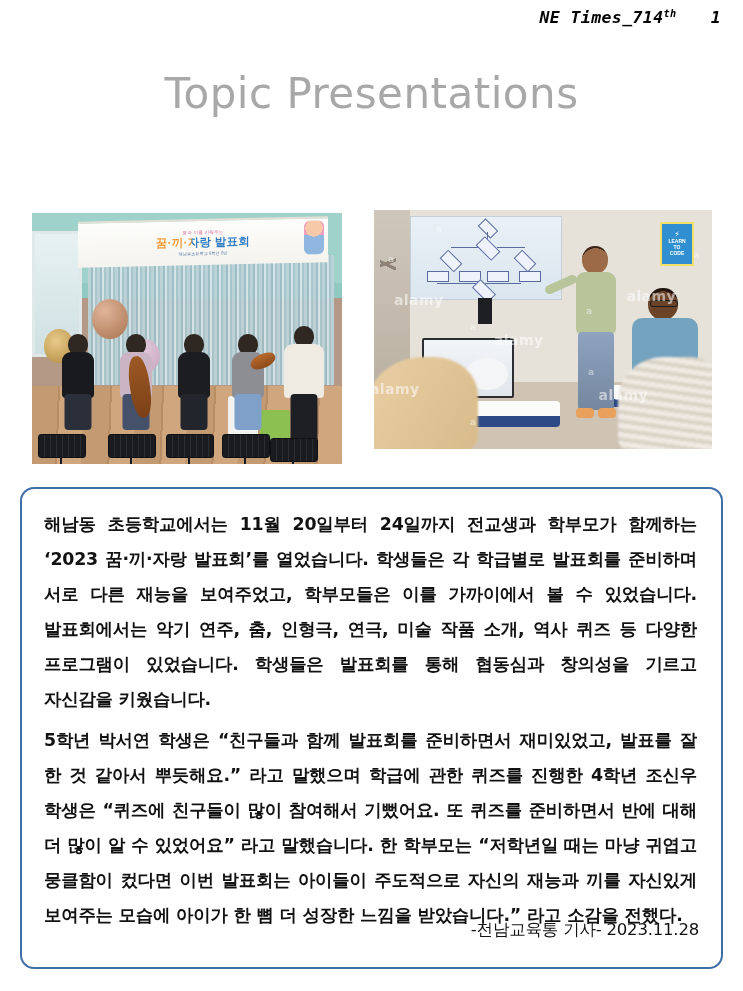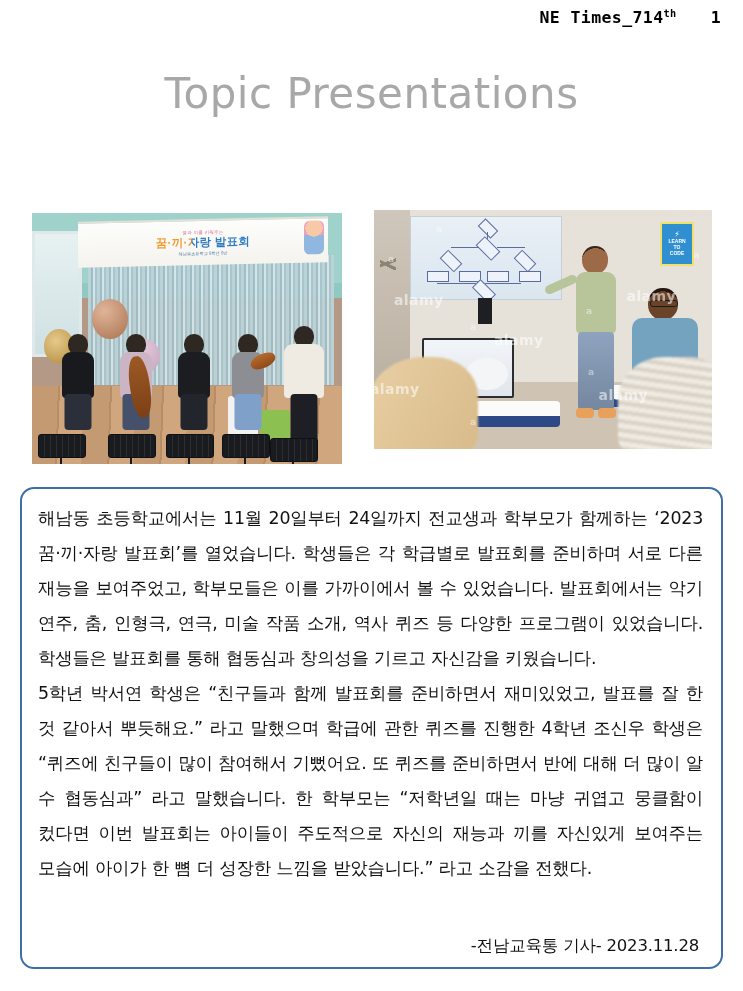--- a/index.html
+++ b/index.html
@@ -22,20 +22,21 @@
     top: 8px;
     right: 22px;
     display: flex;
     align-items: baseline;
     gap: 34px;
     font-family: "DejaVu Sans Mono", "Liberation Mono", monospace;
     font-size: 16.5px;
     font-weight: 700;
     letter-spacing: 0.4px;
     color: #000;
+    font-style: italic;
   }
   .masthead { display: inline-block; white-space: nowrap; }
   .masthead sup {
     font-size: 0.62em;
     vertical-align: super;
     line-height: 0;
   }
   .page-number { font-weight: 700; }
 
   
@@ -342,25 +343,25 @@
   .article-body {
     font-family: "DejaVu Sans", "Liberation Sans", sans-serif;
     font-size: 17.4px;
     line-height: 35px;
     color: #111111;
     letter-spacing: -0.2px;
     text-align: justify;
     text-justify: inter-character;
     word-break: keep-all;
   }
-  .article-body p { margin: 0; }
+  .article-body p { margin: 6px; font-weight: bold; }
   .byline {
     position: absolute;
     right: 22px;
-    bottom: 10px;
+    bottom: 26px;
     font-family: "DejaVu Sans", "Liberation Sans", sans-serif;
     font-size: 16.5px;
     color: #111111;
     letter-spacing: -0.2px;
     white-space: nowrap;
   }
 </style>
 </head>
 <body>
 
@@ -512,16 +513,16 @@
     <span class="wm wm-s" style="right:12px;top:40px;">a</span>
     <span class="wm wm-s" style="left:212px;top:96px;">a</span>
     <span class="wm wm-s" style="left:214px;bottom:72px;">a</span>
     <span class="wm wm-s" style="left:96px;bottom:22px;">a</span>
   </div>
 </div>
 
 <div class="article-box">
   <div class="article-body">
     <p>해남동 초등학교에서는 11월 20일부터 24일까지 전교생과 학부모가 함께하는 ‘2023 꿈·끼·자랑 발표회’를 열었습니다. 학생들은 각 학급별로 발표회를 준비하며 서로 다른 재능을 보여주었고, 학부모들은 이를 가까이에서 볼 수 있었습니다. 발표회에서는 악기 연주, 춤, 인형극, 연극, 미술 작품 소개, 역사 퀴즈 등 다양한 프로그램이 있었습니다. 학생들은 발표회를 통해 협동심과 창의성을 기르고 자신감을 키웠습니다.</p>
-    <p>5학년 박서연 학생은 “친구들과 함께 발표회를 준비하면서 재미있었고, 발표를 잘 한 것 같아서 뿌듯해요.” 라고 말했으며 학급에 관한 퀴즈를 진행한 4학년 조신우 학생은 “퀴즈에 친구들이 많이 참여해서 기뻤어요. 또 퀴즈를 준비하면서 반에 대해 더 많이 알 수 협동심과” 라고 말했습니다. 한 학부모는 “저학년일 때는 마냥 귀엽고 뭉클함이 컸다면 이번 발표회는 아이들이 주도적으로 자신의 재능과 끼를 자신있게 보여주는 모습에 아이가 한 뼘 더 성장한 느낌을 받았습니다.” 라고 소감을 전했다.</p>
+    <p>5학년 박서연 학생은 “친구들과 함께 발표회를 준비하면서 재미있었고, 발표를 잘 한 것 같아서 뿌듯해요.” 라고 말했으며 학급에 관한 퀴즈를 진행한 4학년 조신우 학생은 “퀴즈에 친구들이 많이 참여해서 기뻤어요. 또 퀴즈를 준비하면서 반에 대해 더 많이 알 수 있었어요” 라고 말했습니다. 한 학부모는 “저학년일 때는 마냥 귀엽고 뭉클함이 컸다면 이번 발표회는 아이들이 주도적으로 자신의 재능과 끼를 자신있게 보여주는 모습에 아이가 한 뼘 더 성장한 느낌을 받았습니다.” 라고 소감을 전했다.</p>
   </div>
   <div class="byline">-전남교육통 기사- 2023.11.28</div>
 </div>
 
 </body></html>

